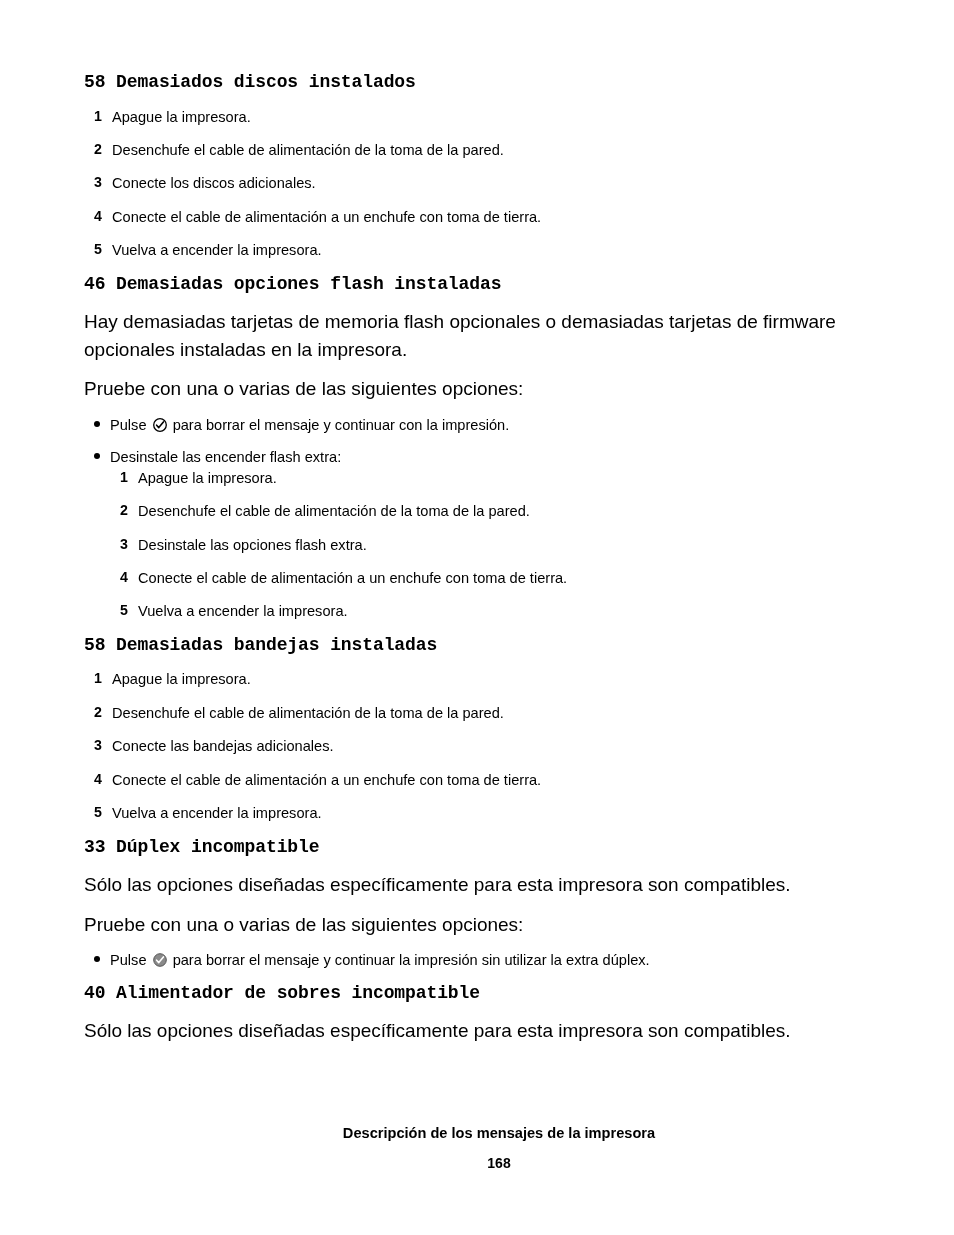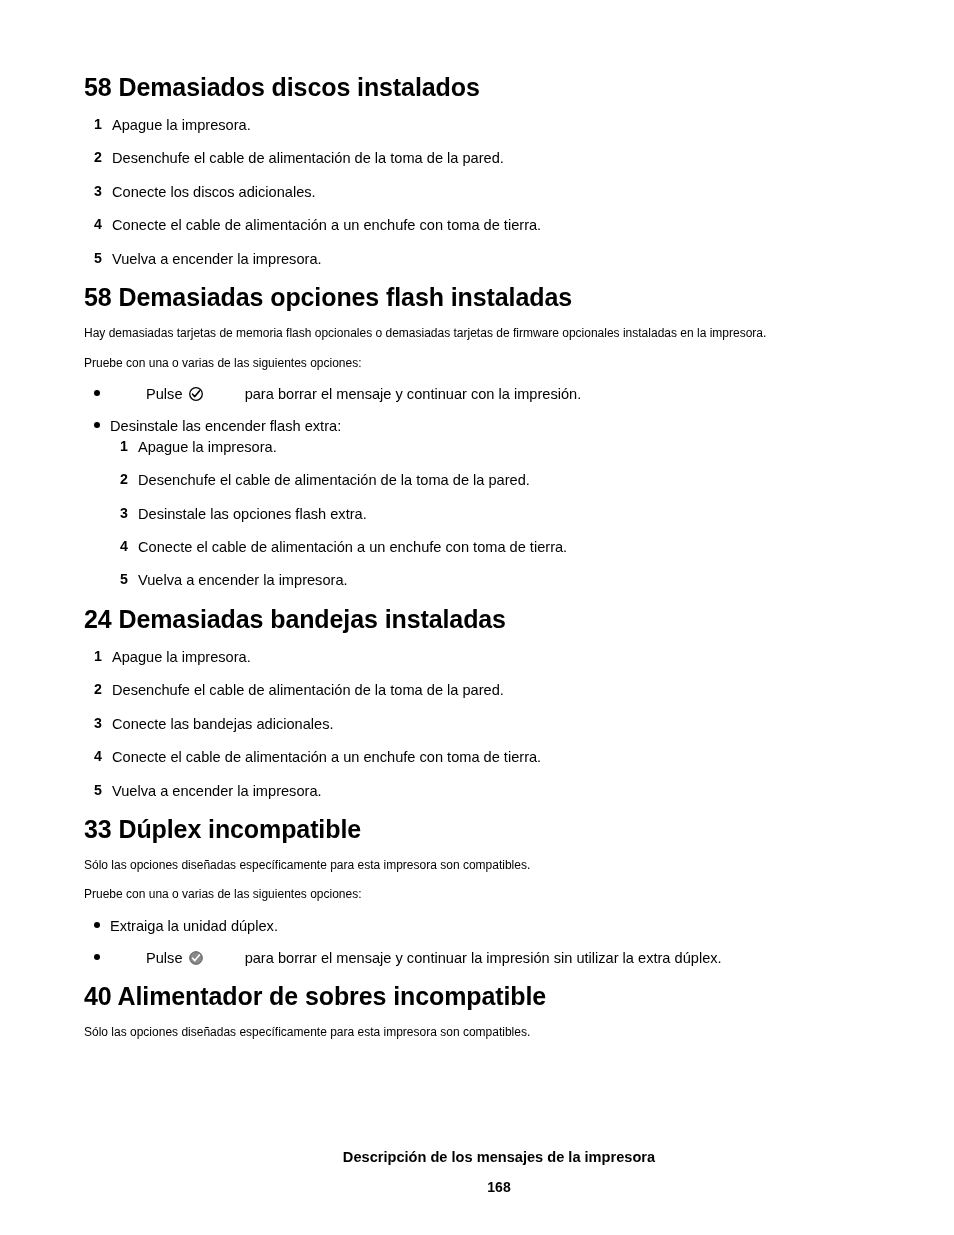--- a/index.html
+++ b/index.html
@@ -16,31 +16,32 @@
     overflow: hidden;
   }
   .page {
     position: relative;
     width: 954px;
     height: 1235px;
     box-sizing: border-box;
     padding: 72px 80px 0 84px;
   }
   h2.section-title {
-    font-size: 25px;
+    font-size: 18px;
     font-weight: bold;
     letter-spacing: -0.1px;
     margin: 0 0 13px 0;
     line-height: 1.2;
+    font-family: Liberation Mono, monospace;
   }
   .sec-gap {
     margin-top: 34px;
   }
   p.para {
-    font-size: 12px;
+    font-size: 19px;
     line-height: 1.45;
     margin: 0 0 12px 0;
   }
   ol.steps {
     list-style: none;
     margin: 0;
     padding: 0;
   }
   ol.steps > li {
     position: relative;
@@ -90,53 +91,52 @@
     display: inline-block;
     vertical-align: -2px;
     width: 14px;
     height: 14px;
     margin: 0 2px;
   }
   .footer {
     position: absolute;
     left: 0;
     right: 0;
-    bottom: 40px;
+    bottom: 64px;
     text-align: center;
     padding-left: 44px;
   }
   .footer-text {
     font-size: 14.6px;
     font-weight: bold;
     margin-bottom: 14px;
   }
   .page-number {
     font-size: 14px;
     font-weight: bold;
   }
   .inline {
     display: inline;
-    margin-left: 36px;
   }
 </style>
 </head>
 <body>
 
 <div class="page">
 
   <h2 class="section-title">58 Demasiados discos instalados</h2>
   <ol class="steps">
     <li><span class="num">1</span><span>Apague la impresora.</span></li>
     <li><span class="num">2</span><span>Desenchufe el cable de alimentación de la toma de la pared.</span></li>
     <li><span class="num">3</span><span>Conecte los discos adicionales.</span></li>
     <li><span class="num">4</span><span>Conecte el cable de alimentación a un enchufe con toma de tierra.</span></li>
     <li><span class="num">5</span><span>Vuelva a encender la impresora.</span></li>
   </ol>
 
-  <h2 class="section-title sec-gap">58 Demasiadas opciones flash instaladas</h2>
+  <h2 class="section-title sec-gap">46 Demasiadas opciones flash instaladas</h2>
   <p class="para">Hay demasiadas tarjetas de memoria flash opcionales o demasiadas tarjetas de firmware opcionales instaladas en la impresora.</p>
   <p class="para">Pruebe con una o varias de las siguientes opciones:</p>
   <ul class="bullets">
     <li>
       <span class="dot"></span>
       <span class="inline">Pulse</span>
       <span class="check-icon">
         <svg width="14" height="14" viewBox="0 0 14 14" xmlns="http://www.w3.org/2000/svg">
           <circle cx="7" cy="7" r="6.3" fill="#ffffff" stroke="#000000" stroke-width="1.3"></circle>
           <path d="M3.6 7.2 L5.8 9.6 L10.4 3.9" fill="none" stroke="#000000" stroke-width="1.6" stroke-linecap="round" stroke-linejoin="round"></path>
@@ -150,37 +150,33 @@
       <ol class="steps nested">
         <li><span class="num">1</span><span>Apague la impresora.</span></li>
         <li><span class="num">2</span><span>Desenchufe el cable de alimentación de la toma de la pared.</span></li>
         <li><span class="num">3</span><span>Desinstale las opciones flash extra.</span></li>
         <li><span class="num">4</span><span>Conecte el cable de alimentación a un enchufe con toma de tierra.</span></li>
         <li><span class="num">5</span><span>Vuelva a encender la impresora.</span></li>
       </ol>
     </li>
   </ul>
 
-  <h2 class="section-title sec-gap">24 Demasiadas bandejas instaladas</h2>
+  <h2 class="section-title sec-gap">58 Demasiadas bandejas instaladas</h2>
   <ol class="steps">
     <li><span class="num">1</span><span>Apague la impresora.</span></li>
     <li><span class="num">2</span><span>Desenchufe el cable de alimentación de la toma de la pared.</span></li>
     <li><span class="num">3</span><span>Conecte las bandejas adicionales.</span></li>
     <li><span class="num">4</span><span>Conecte el cable de alimentación a un enchufe con toma de tierra.</span></li>
     <li><span class="num">5</span><span>Vuelva a encender la impresora.</span></li>
   </ol>
 
   <h2 class="section-title sec-gap">33 Dúplex incompatible</h2>
   <p class="para">Sólo las opciones diseñadas específicamente para esta impresora son compatibles.</p>
   <p class="para">Pruebe con una o varias de las siguientes opciones:</p>
   <ul class="bullets">
-    <li>
-      <span class="dot"></span>
-      <span>Extraiga la unidad dúplex.</span>
-    </li>
     <li>
       <span class="dot"></span>
       <span class="inline">Pulse</span>
       <span class="check-icon">
         <svg width="14" height="14" viewBox="0 0 14 14" xmlns="http://www.w3.org/2000/svg">
           <circle cx="7" cy="7" r="6.3" fill="#8a8a8a" stroke="#555555" stroke-width="1"></circle>
           <path d="M3.6 7.2 L5.8 9.6 L10.4 3.9" fill="none" stroke="#ffffff" stroke-width="1.6" stroke-linecap="round" stroke-linejoin="round"></path>
         </svg>
       </span>
       <span class="inline">para borrar el mensaje y continuar la impresión sin utilizar la extra dúplex.</span>

